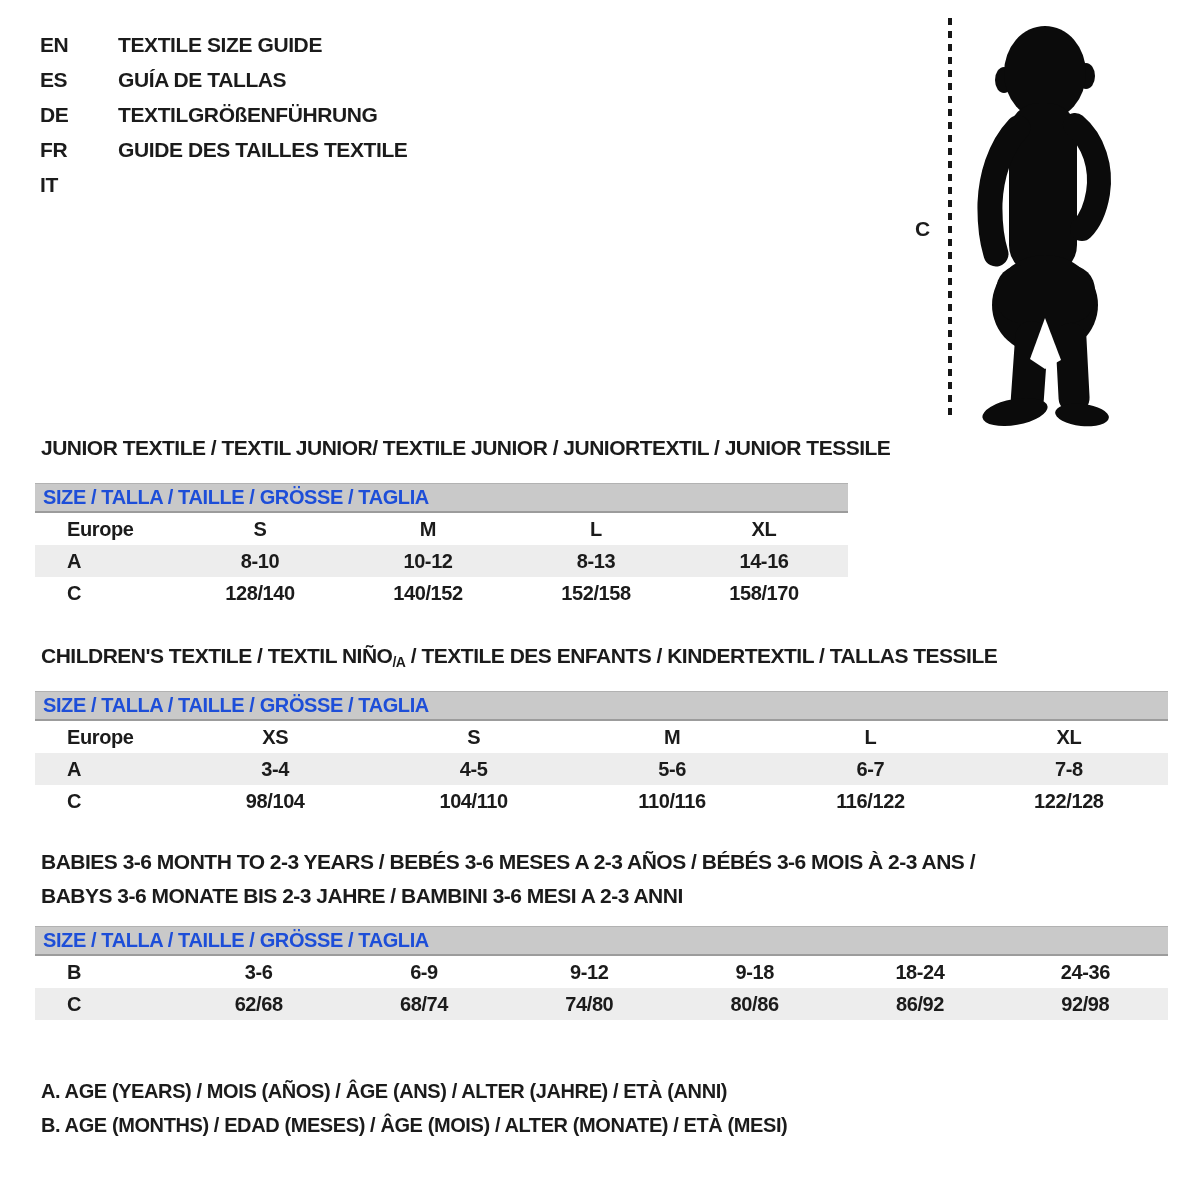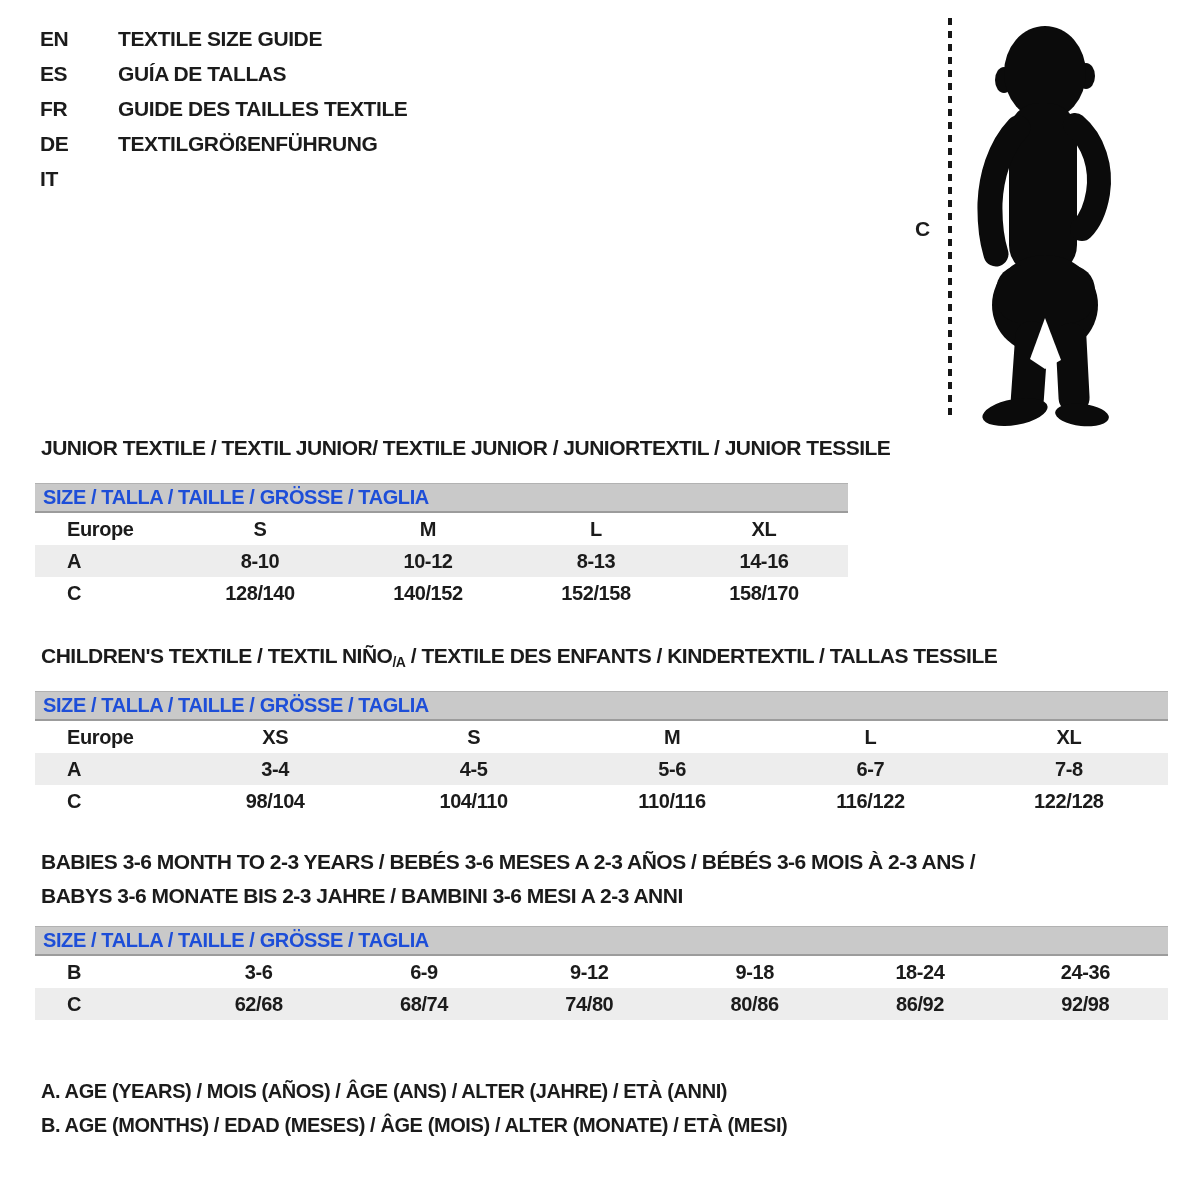--- a/index.html
+++ b/index.html
@@ -3,21 +3,21 @@
 <meta charset="utf-8">
 <style>
   html,body { margin:0; padding:0; background:#ffffff; }
   .page {
     position:relative; width:1200px; height:1200px; background:#ffffff;
     font-family:"Liberation Sans", sans-serif; font-weight:bold; color:#1b1b1b;
     overflow:hidden;
   }
   
   .lang-block { position:absolute; left:40px; top:27px; }
-  .lang-row { display:flex; height:35px; font-size:21px; letter-spacing:-0.4px; }
+  .lang-row { display:flex; height:35px; align-items:center; font-size:21px; letter-spacing:-0.4px; }
   .lang-code { width:78px; }
   
   .height-line {
     position:absolute; left:948px; top:18px; width:4px; height:398px;
     background:repeating-linear-gradient(to bottom, #161616 0 7px, transparent 7px 13px);
   }
   .height-label { position:absolute; left:915px; top:217px; font-size:21px; }
   .silhouette { position:absolute; left:963px; top:13px; }
   
   .section-title { position:absolute; left:41px; font-size:21px; letter-spacing:-0.5px; white-space:nowrap; }
@@ -47,26 +47,26 @@
   <div class="lang-block">
     <div class="lang-row">
       <span class="lang-code">EN</span>
       <span class="lang-title">TEXTILE SIZE GUIDE</span>
     </div>
     <div class="lang-row">
       <span class="lang-code">ES</span>
       <span class="lang-title">GUÍA DE TALLAS</span>
     </div>
     <div class="lang-row">
+      <span class="lang-code">DE</span>
+      <span class="lang-title">TEXTILGRÖßENFÜHRUNG</span>
+    </div>
+    <div class="lang-row">
       <span class="lang-code">FR</span>
       <span class="lang-title">GUIDE DES TAILLES TEXTILE</span>
-    </div>
-    <div class="lang-row">
-      <span class="lang-code">DE</span>
-      <span class="lang-title">TEXTILGRÖßENFÜHRUNG</span>
     </div>
     <div class="lang-row">
       <span class="lang-code">IT</span>
     </div>
   </div>
 
   <div class="height-line"></div>
   <div class="height-label">C</div>
   <svg class="silhouette" width="175" height="417" viewBox="0 0 175 417" xmlns="http://www.w3.org/2000/svg">
     <g fill="#0b0b0b">

